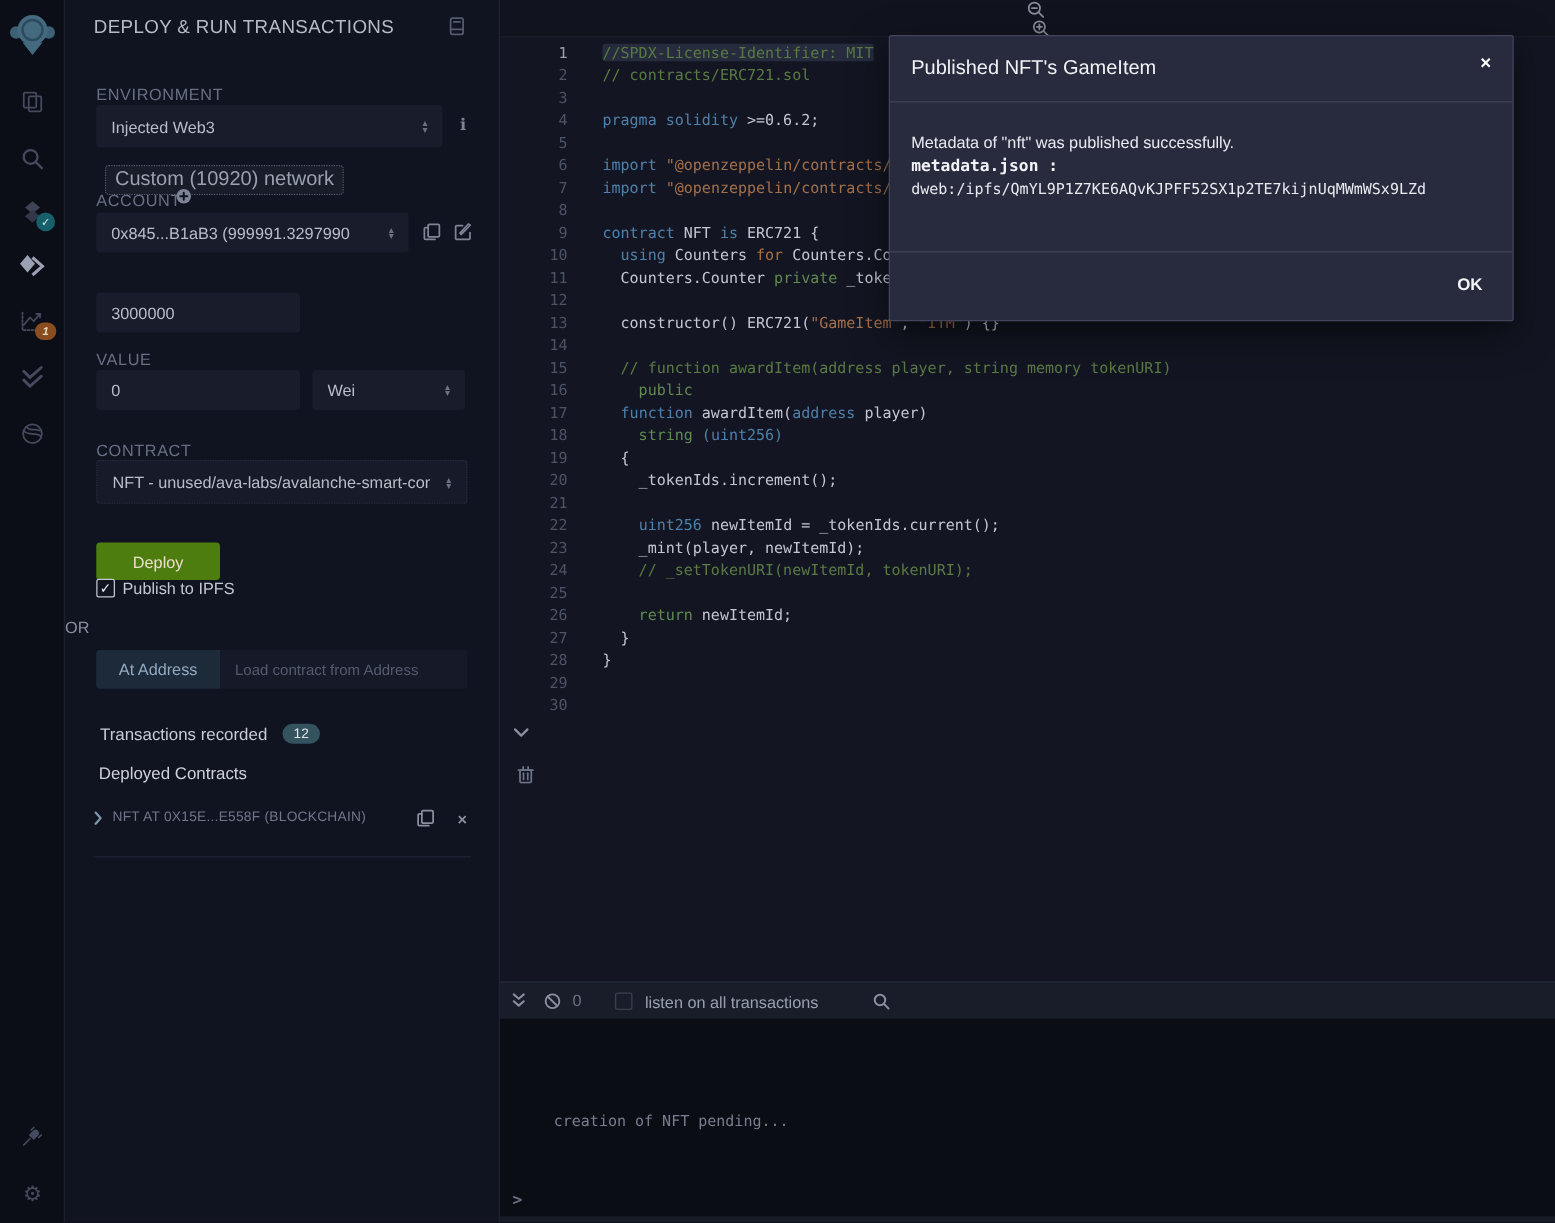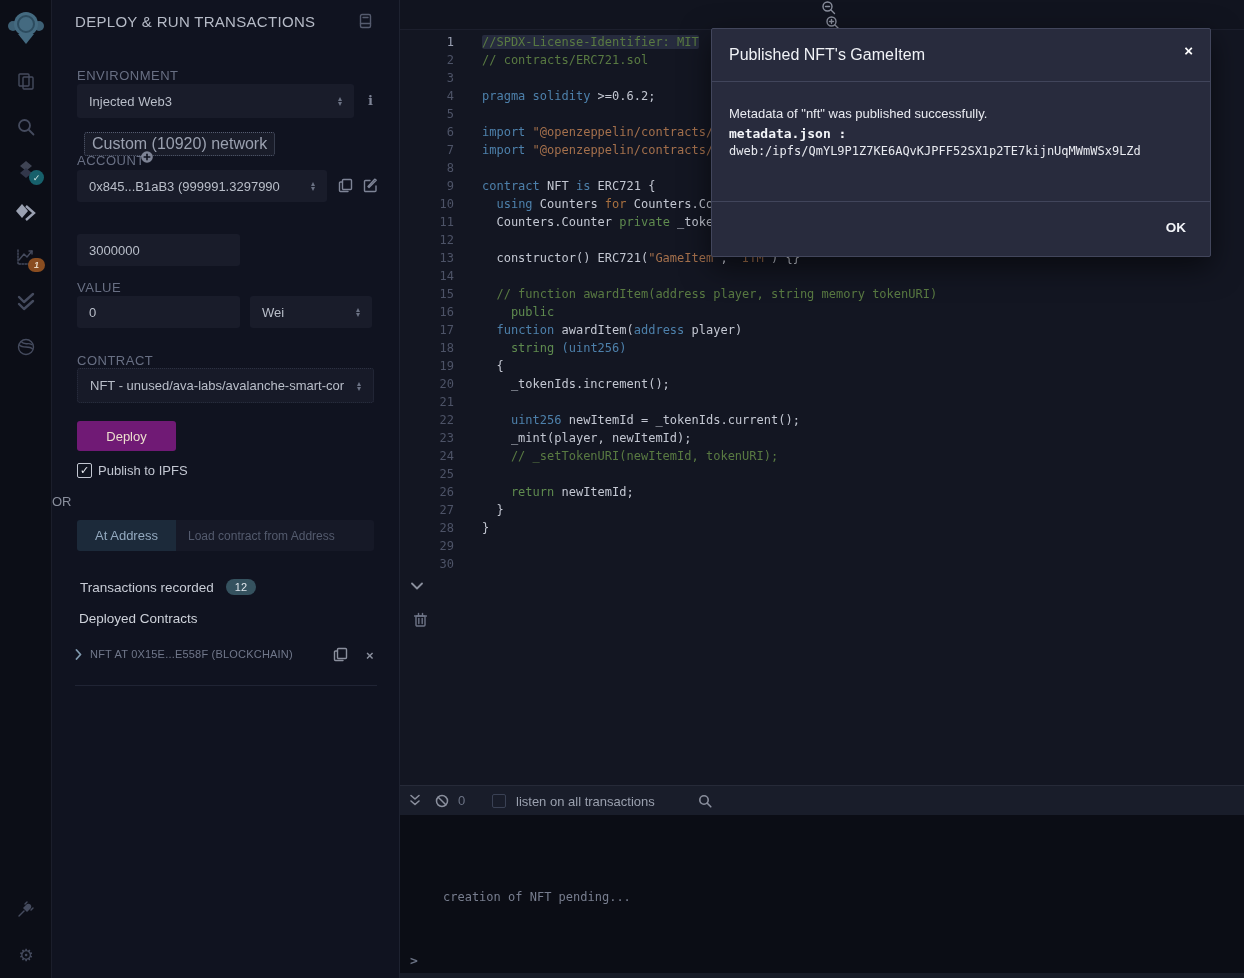--- a/index.html
+++ b/index.html
@@ -37,21 +37,21 @@
                        display:flex; align-items:center; padding:0 12px; font-size:13px; color:#b9bec9; }
   .sel-box { cursor:pointer; }
   .sel-text { white-space:nowrap; overflow:hidden; flex:1; }
   .sel-arrows { display:flex; flex-direction:column; align-items:center; color:#6b7284;
                 font-size:8px; line-height:5px; margin-left:6px; }
   input.raw { background:#191c2a; border:none; border-radius:3px; color:#b9bec9;
               font-size:13px; padding:0 12px; font-family:"Liberation Sans",sans-serif; outline:none; }
   .net-badge { position:absolute; left:32px; top:132px; font-size:16px; color:#9aa0af;
                background:#191c29; border:1px dotted #555c70; border-radius:3px; padding:2px 7px; }
   .mini-ic { color:#7e8496; cursor:pointer; position:absolute; }
-  #deploy-btn { position:absolute; left:25px; top:421px; width:99px; height:30px; background:#701a75;
+  #deploy-btn { position:absolute; left:25px; top:434px; width:99px; height:30px; background:#4d7c0f;
                 border:none; border-radius:3px; color:#ecdfcd; font-size:13px; cursor:pointer;
                 font-family:"Liberation Sans",sans-serif; }
   #publish-cb { position:absolute; left:25px; top:463px; width:15px; height:15px; background:#14172233;
                 border:1px solid #c3c7d2; border-radius:2px; color:#eceef4; font-size:11px;
                 display:flex; align-items:center; justify-content:center; cursor:pointer; }
   #publish-lbl { position:absolute; left:46px; top:463px; font-size:13px; color:#c3c7d2; }
   #or-lbl { position:absolute; left:0; right:0; top:494px; font-size:13px; color:#8a8f9d; }
   #ataddr-btn { position:absolute; left:25px; top:520px; width:99px; height:31px; background:#1c2a3a;
                 border:none; border-radius:3px 0 0 3px; color:#93a9bf; font-size:13px; font-weight:500;
                 cursor:pointer; font-family:"Liberation Sans",sans-serif; }

